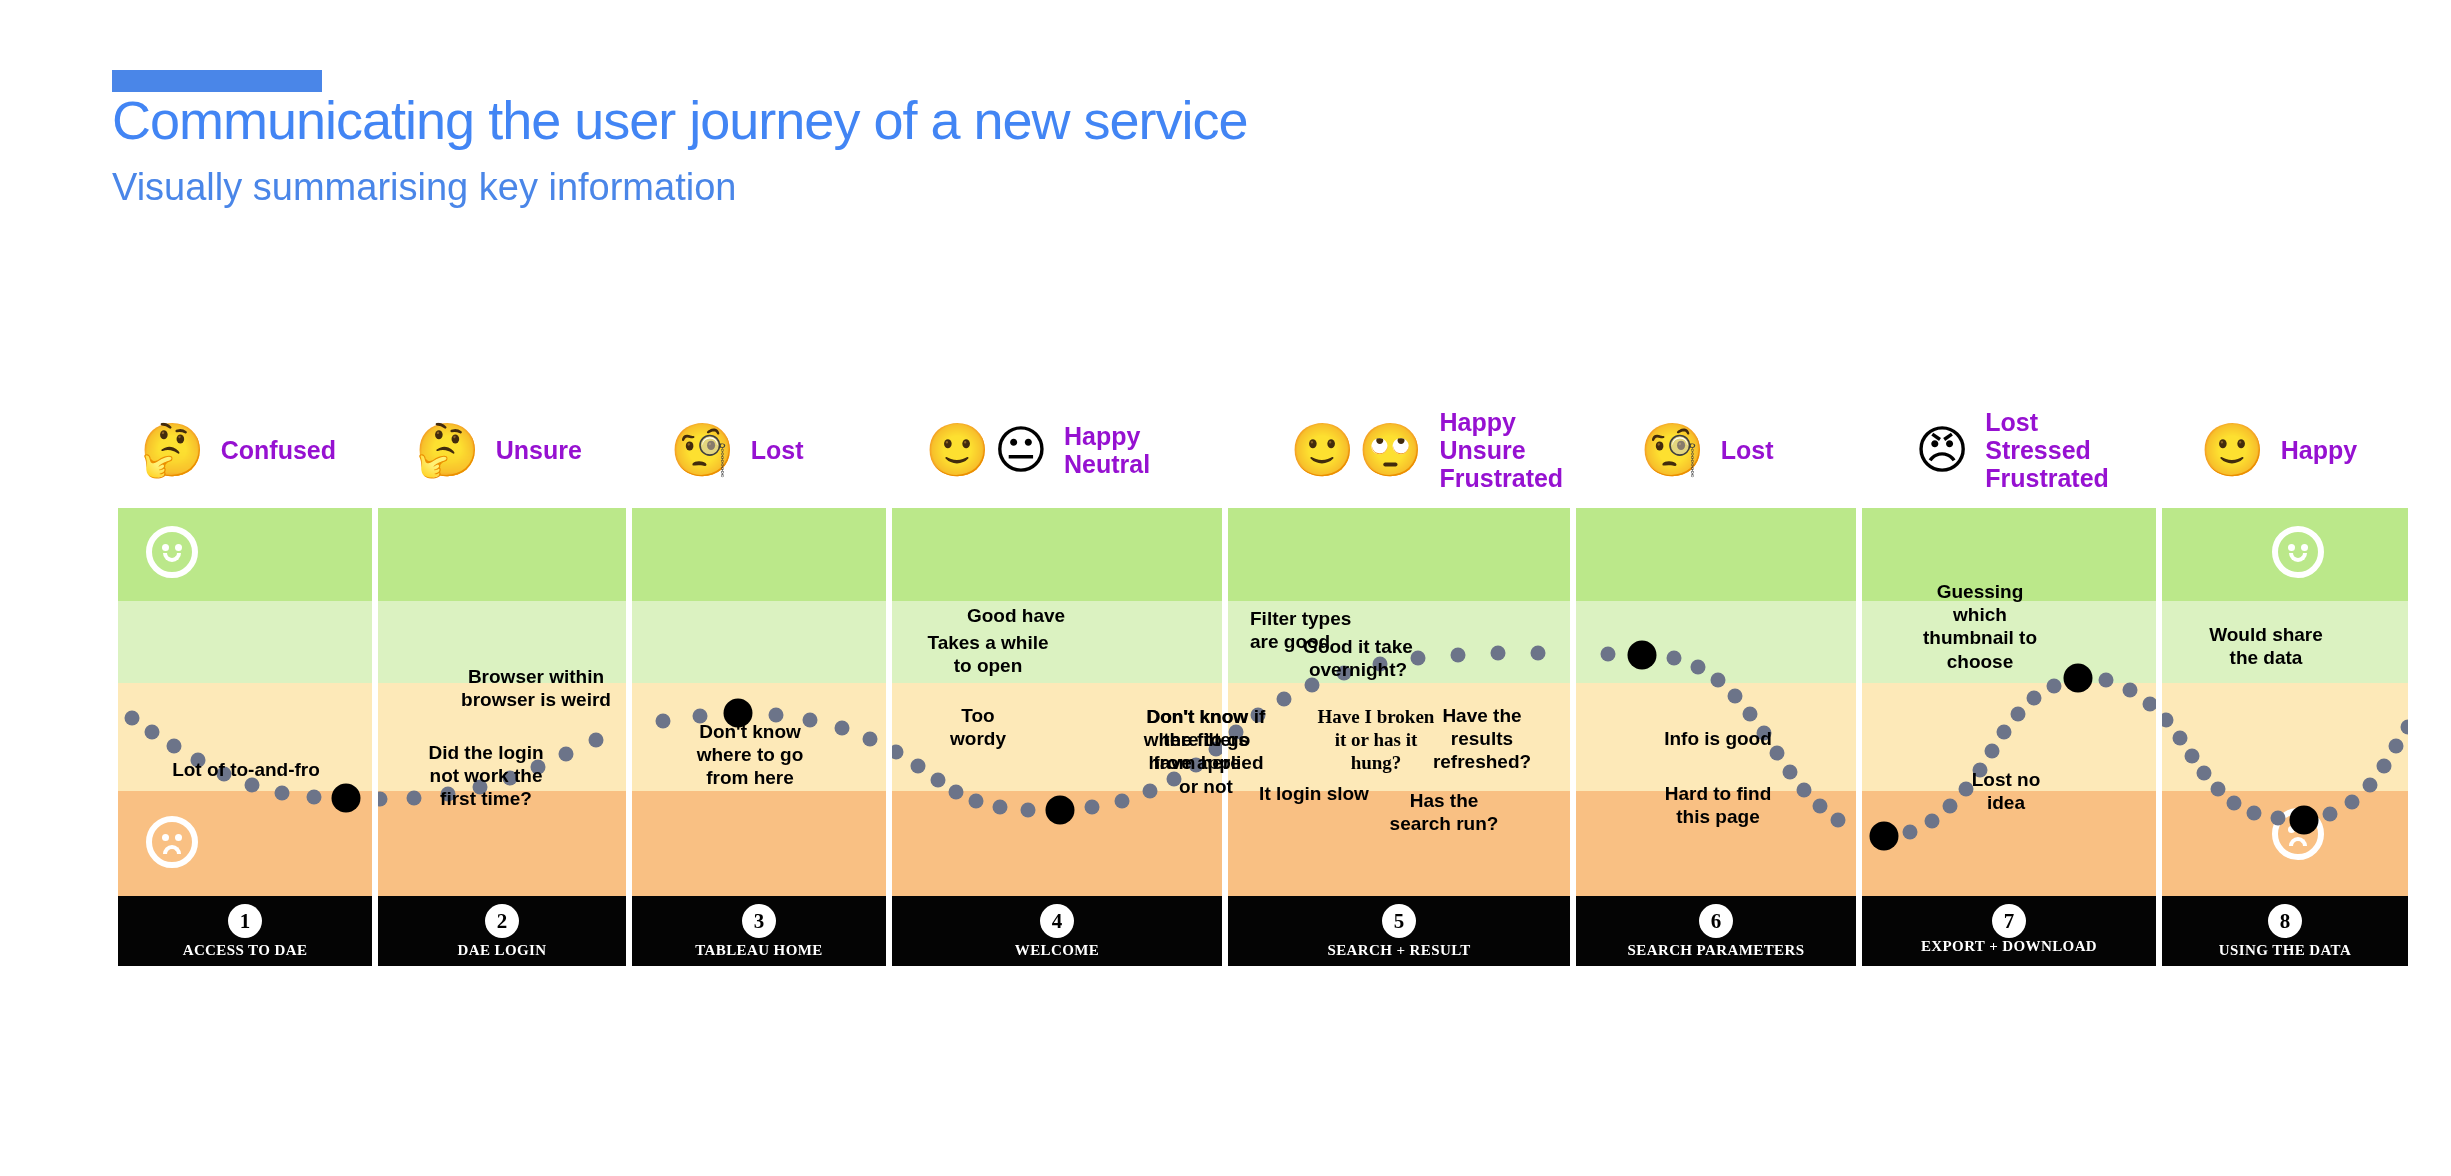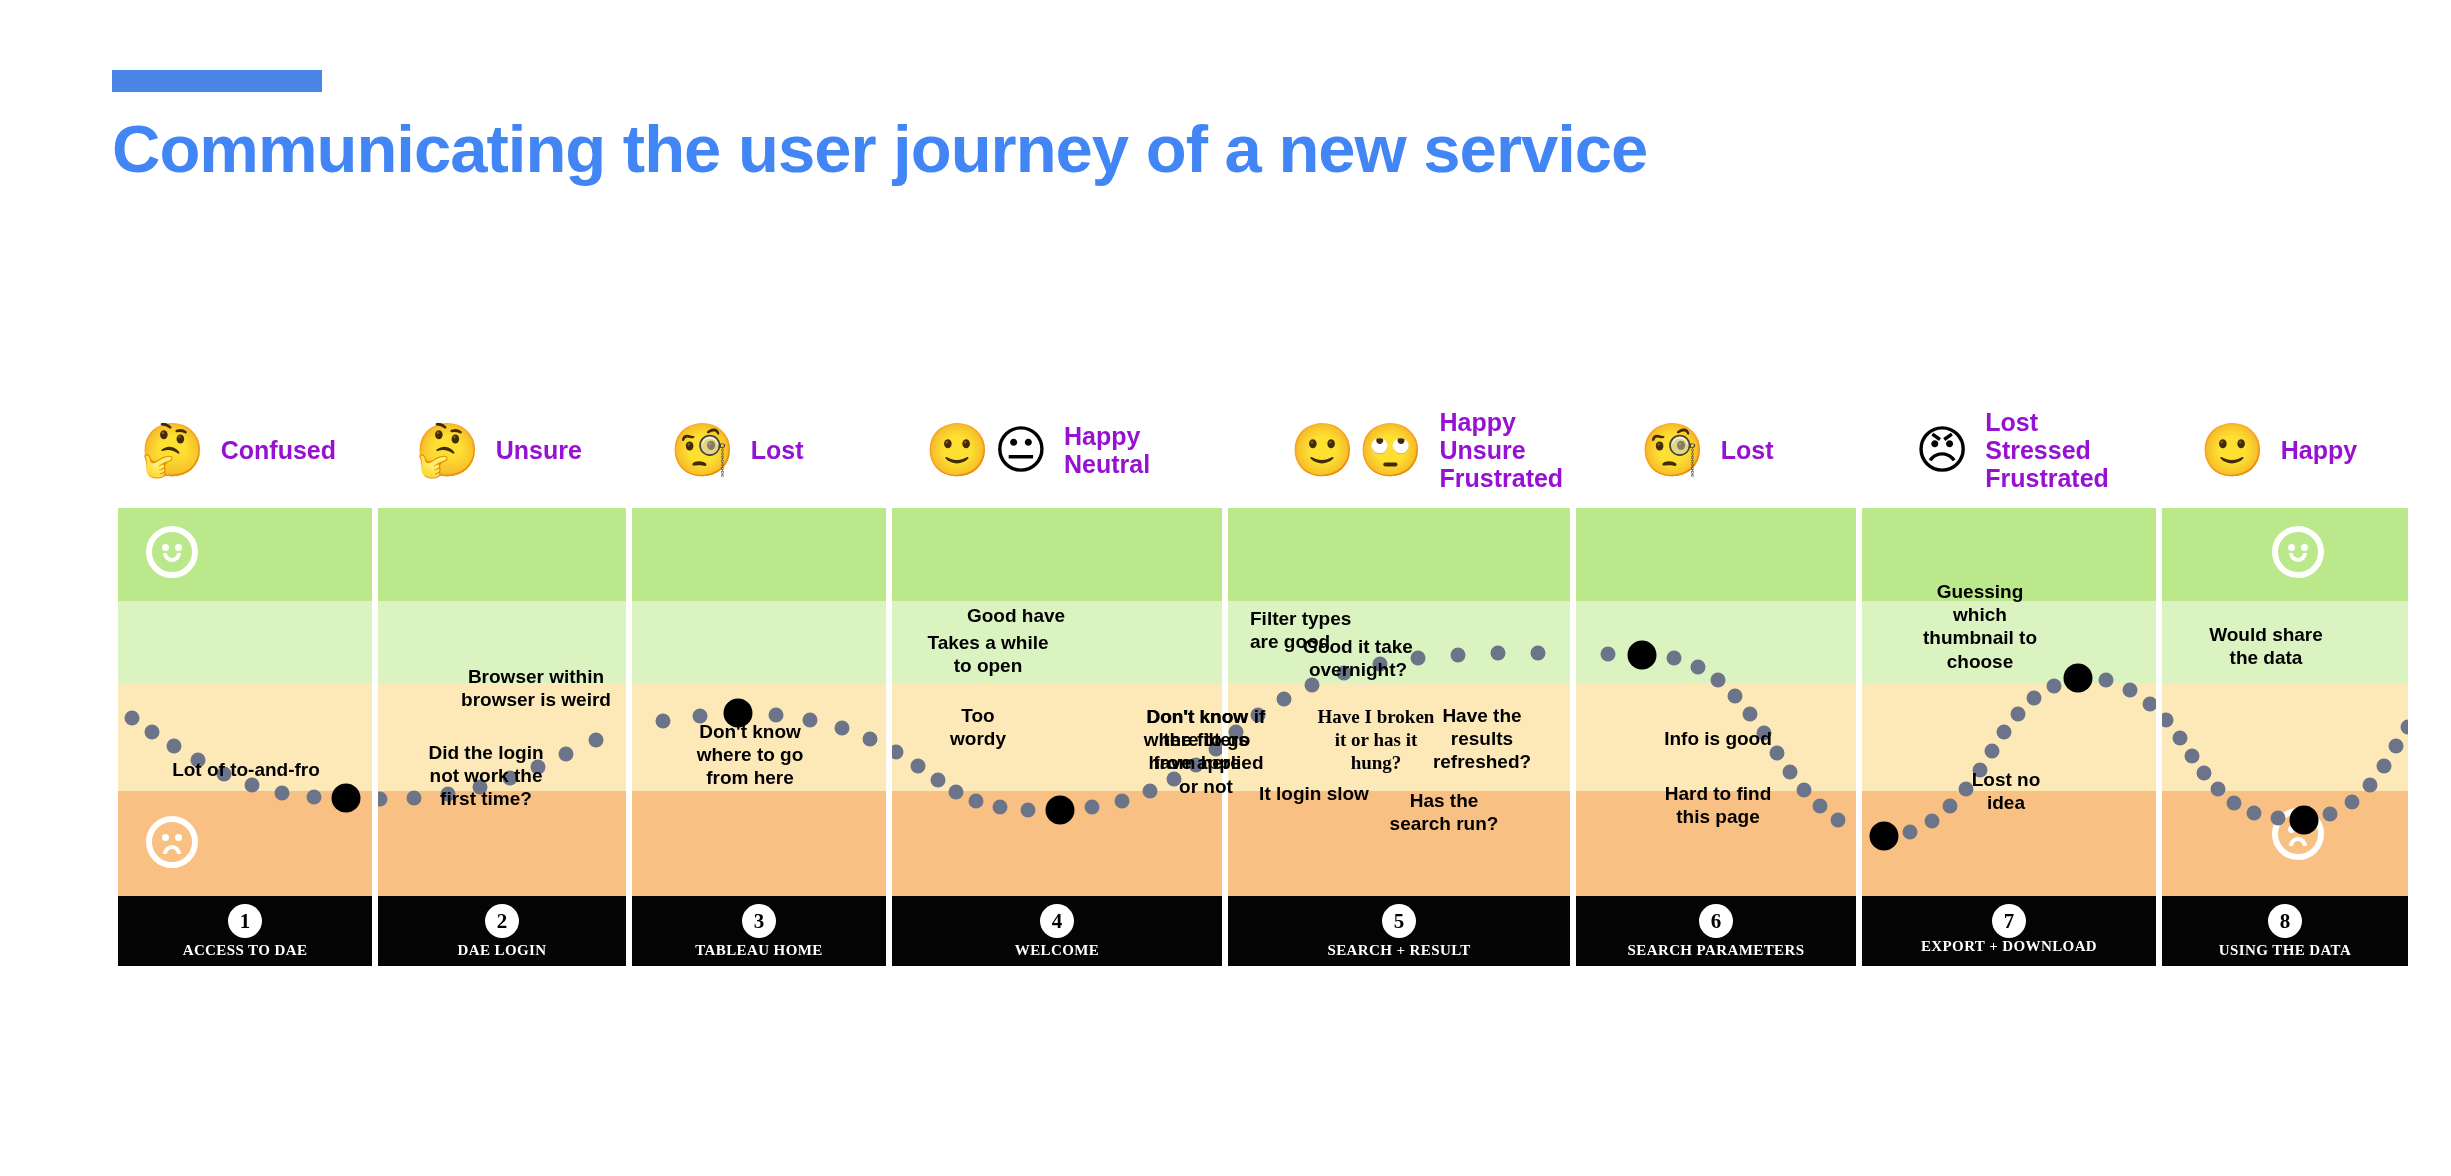--- a/index.html
+++ b/index.html
@@ -8,22 +8,22 @@
     background:#ffffff;
     font-family:"Liberation Sans",sans-serif;
     overflow:hidden;
     position:relative;
   }
 
   
   #header{position:absolute;left:112px;top:70px;width:2200px;}
   #accent-bar{width:210px;height:22px;background:#4a86e8;}
   #page-title{
-    font-size:67px;font-weight:bold;color:#4285f4;
-    letter-spacing:-1px;line-height:1.05;margin-top:22px;
+    font-size:54px;font-weight:normal;color:#4285f4;
+    letter-spacing:-1px;line-height:1.05;
     white-space:nowrap;
   }
   #page-subtitle{
     font-size:38px;color:#4a86e8;margin-top:18px;line-height:1.1;
   }
 
   
   #emotion-row{position:absolute;left:0;top:395px;width:2451px;height:110px;}
   .emotion-cell{position:absolute;display:flex;align-items:center;height:110px;}
   .emoji-group{display:flex;align-items:center;}
@@ -75,20 +75,21 @@
   .footer-label{position:absolute;left:0;right:0;top:48px;text-align:center;
     color:#fff;font-size:15px;font-weight:bold;letter-spacing:0.4px;
     font-family:"Liberation Serif",serif;}
 </style>
 </head>
 <body>
 
 <div id="header">
   <div id="accent-bar"></div>
   <div id="page-title">Communicating the user journey of a new service</div>
+  <div id="page-subtitle">Visually summarising key information</div>
 </div>
 
 <div id="emotion-row">
     <div class="emotion-cell" style="left: 140px;">
       <div class="emoji-group">
         <span class="emoji">🤔</span>
       </div>
       <div class="emotion-labels" style="color: rgb(150, 17, 209);">
         <div>Confused</div>
       </div>

